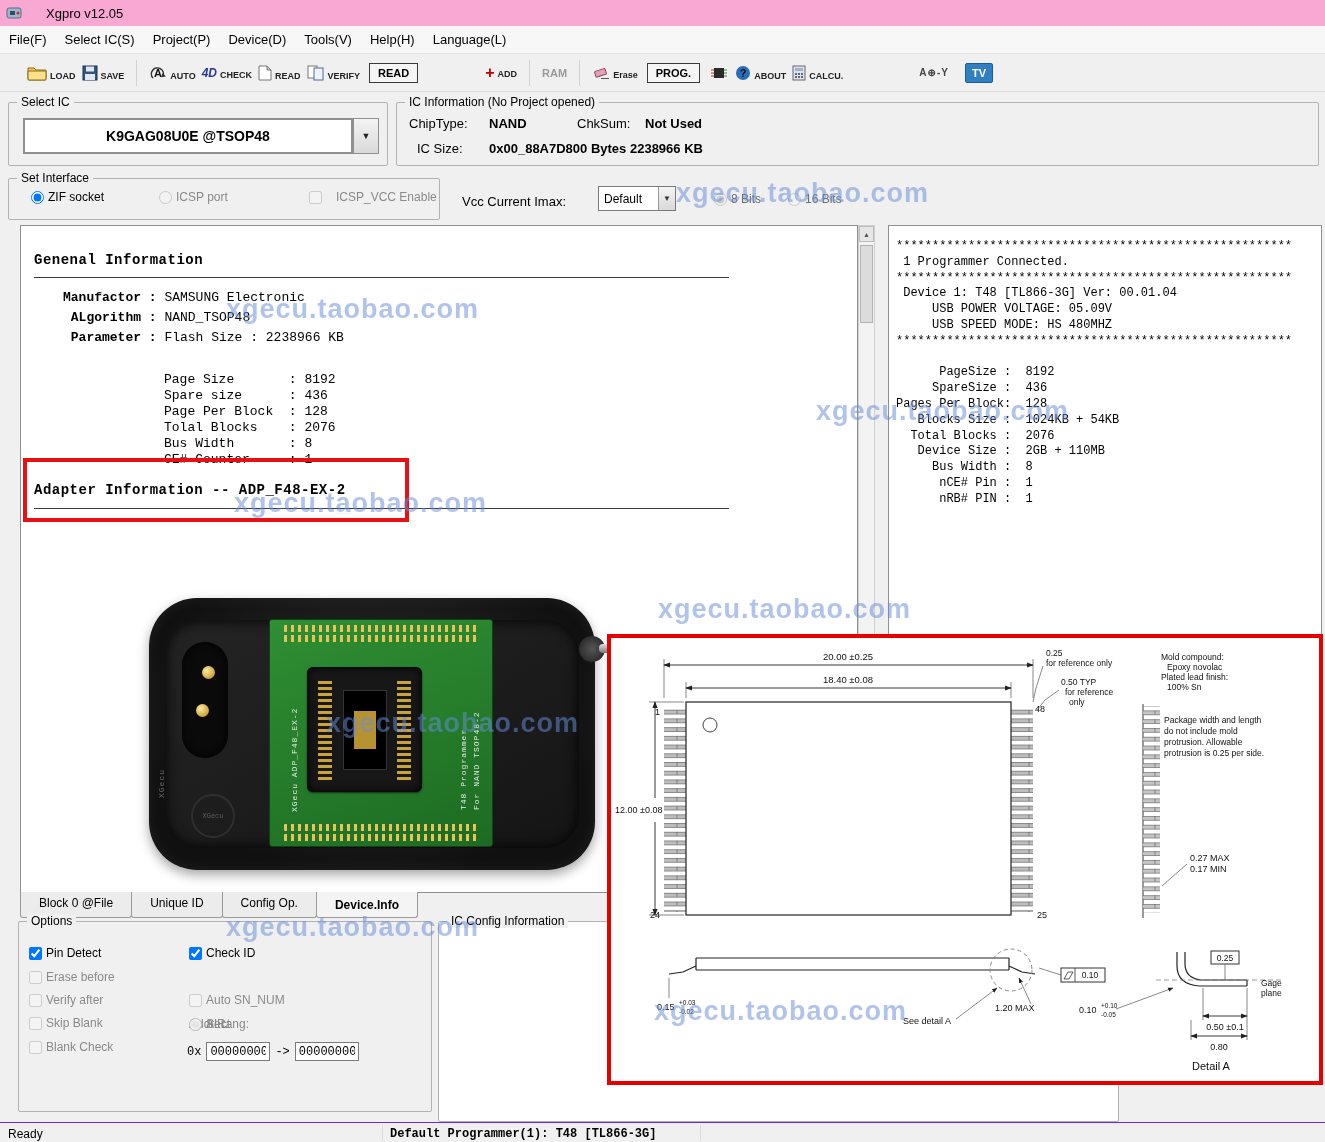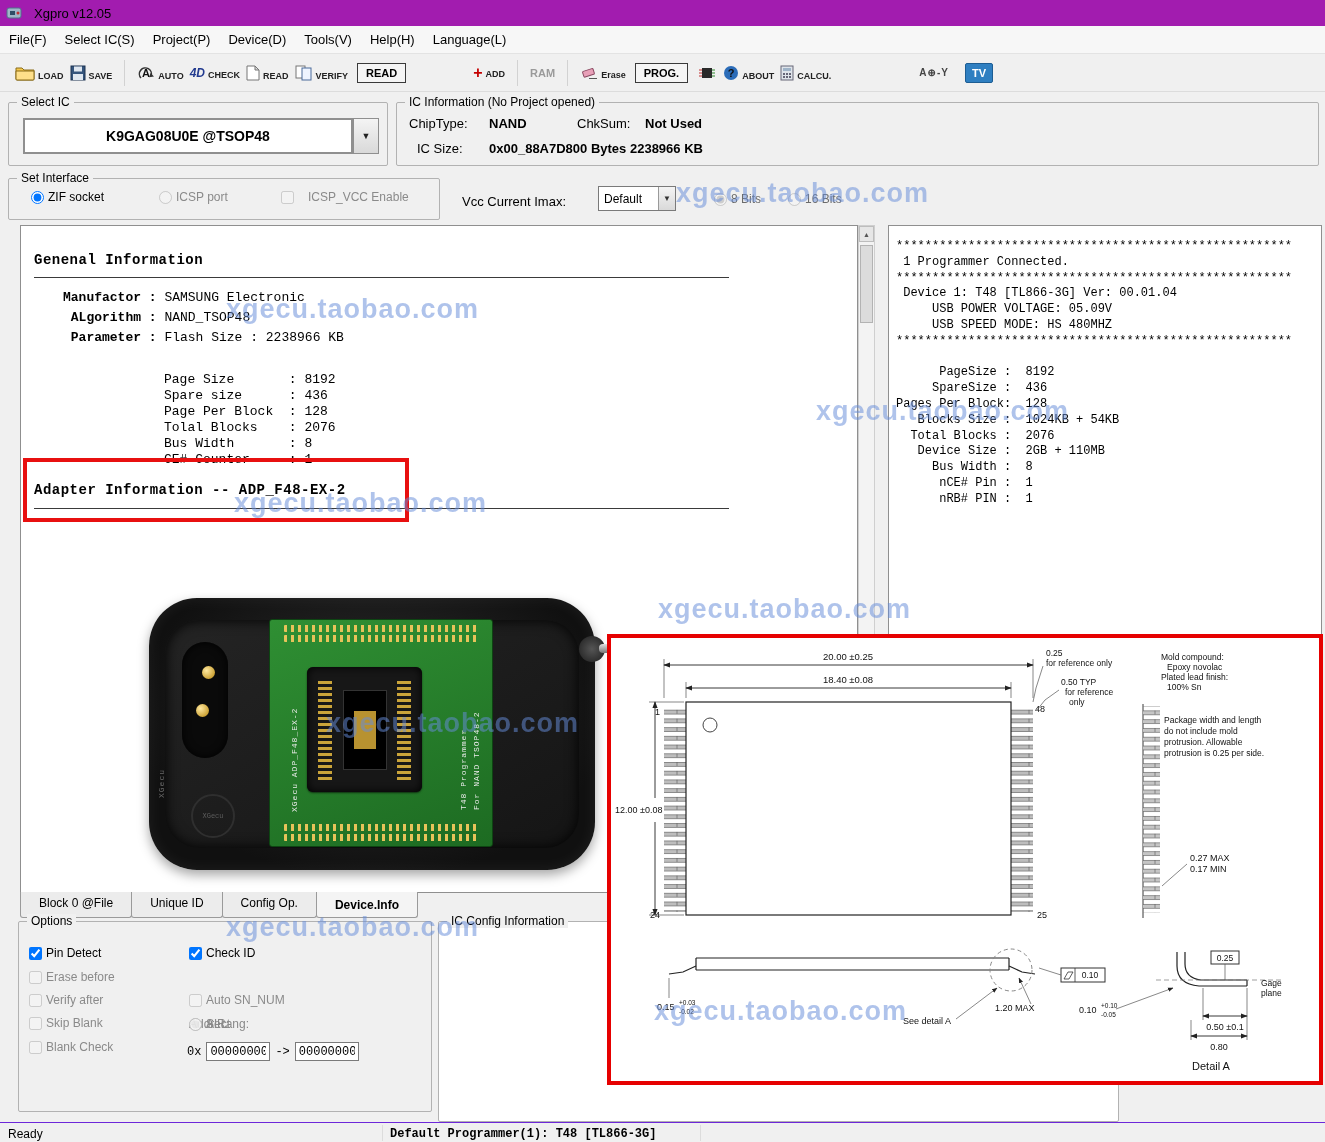--- a/index.html
+++ b/index.html
@@ -3,28 +3,28 @@
 <meta charset="utf-8">
 <style>
   * { box-sizing:border-box; margin:0; padding:0; }
   body { width:1325px; height:1142px; position:relative; overflow:hidden;
          background:#f0f0f0; color:#000;
          font-family:"Liberation Sans", sans-serif; font-size:12px; }
   .mono { font-family:"Liberation Mono", monospace; }
   .abs { position:absolute; }
 
   
-  .titlebar { position:absolute; left:0; top:0; width:100%; height:26px; background:#a21caf;
-              display:flex; align-items:center; gap:12px; padding-left:6px; font-size:13px; }
+  .titlebar { position:absolute; left:0; top:0; width:100%; height:26px; background:#f9a8d4;
+              display:flex; align-items:center; gap:24px; padding-left:6px; font-size:13px; }
   .menubar { position:absolute; left:0; top:26px; width:100%; height:28px; background:#f7f7f7;
              display:flex; align-items:center; font-size:13px; border-bottom:1px solid #e3e3e3; }
   .menu-item { padding:5px 9px; }
   .toolbar { position:absolute; left:0; top:54px; width:100%; height:38px; background:#f0f0f0;
              border-bottom:1px solid #dcdcdc; display:flex; align-items:center;
-             padding:0 332px 0 12px; }
+             padding:0 332px 0 24px; }
   .tb { display:flex; align-items:flex-end; gap:3px; margin:0 3px; font-size:9px;
         font-weight:700; color:#222; white-space:nowrap; }
   .tb svg { display:block; }
   .boxed { border:1px solid #3a3a3a; background:#f5f5f5; padding:3px 8px; font-size:11px;
            font-weight:700; margin:0 6px; }
   .tb-sep { width:1px; height:26px; background:#d2d2d2; margin:0 9px; }
   .sp { width:58px; }
   .dimtext { color:#9a9a9a; }
   .glyph-red { color:#c40000; font-size:16px; font-weight:900; line-height:12px; }
   .glyph-4d { color:#223a8f; font-size:12px; font-weight:900; font-style:italic; }
@@ -304,21 +304,21 @@
 <div class="groupbox" style="left:8px; top:178px; width:432px; height:42px;">
   <span class="gb-label">Set Interface</span>
   <label style="left:22px; top:11px;">
     <input type="radio" name="iface" checked="" style="">
     <span>ZIF socket</span>
   </label>
   <label class="dim" style="left:150px; top:11px;">
     <input type="radio" name="iface" disabled="" style="">
     <span>ICSP port</span>
   </label>
-  <label class="dim" style="left:272px; top:11px;gap:14px;">
+  <label class="dim" style="left:300px; top:11px;gap:14px;">
     <input type="checkbox" disabled="" style="">
     <span>ICSP_VCC Enable</span>
   </label>
 </div>
 
 <span class="fld-label" style="left:462px; top:194px;">Vcc Current Imax:</span>
 <div class="vcc-select">
   <span class="txt">Default</span>
   <span class="dd">▼</span>
 </div>

